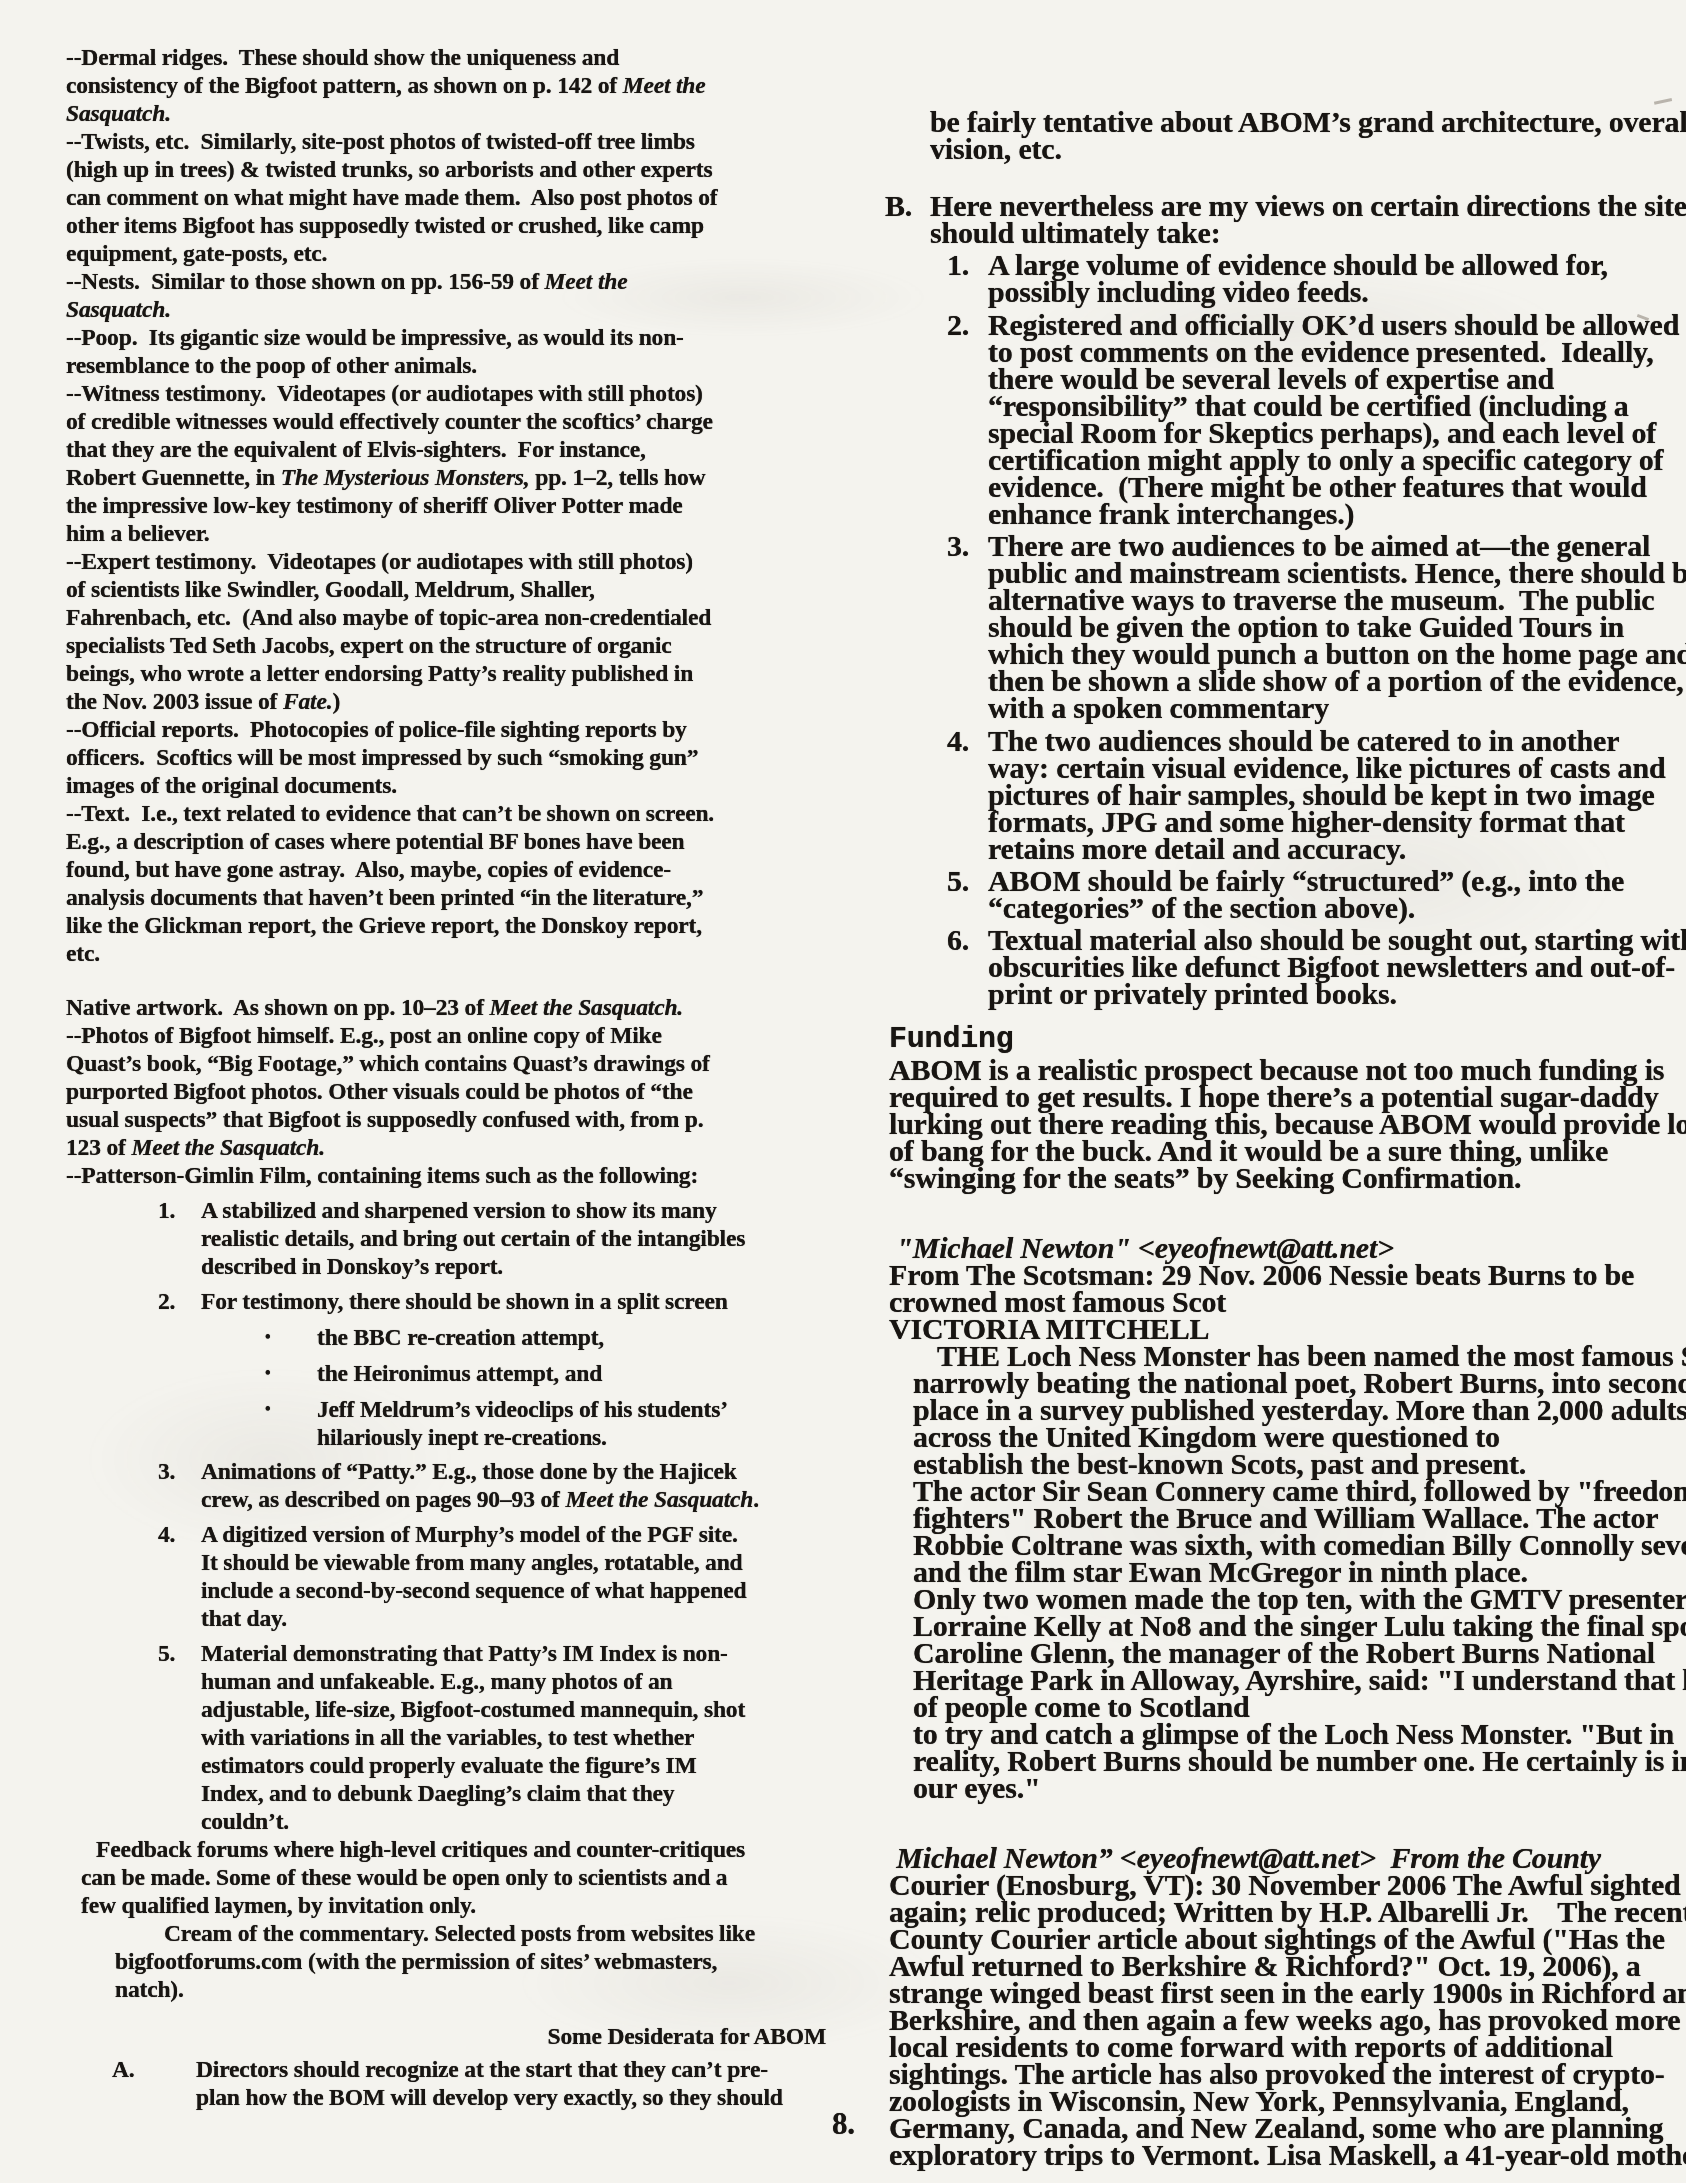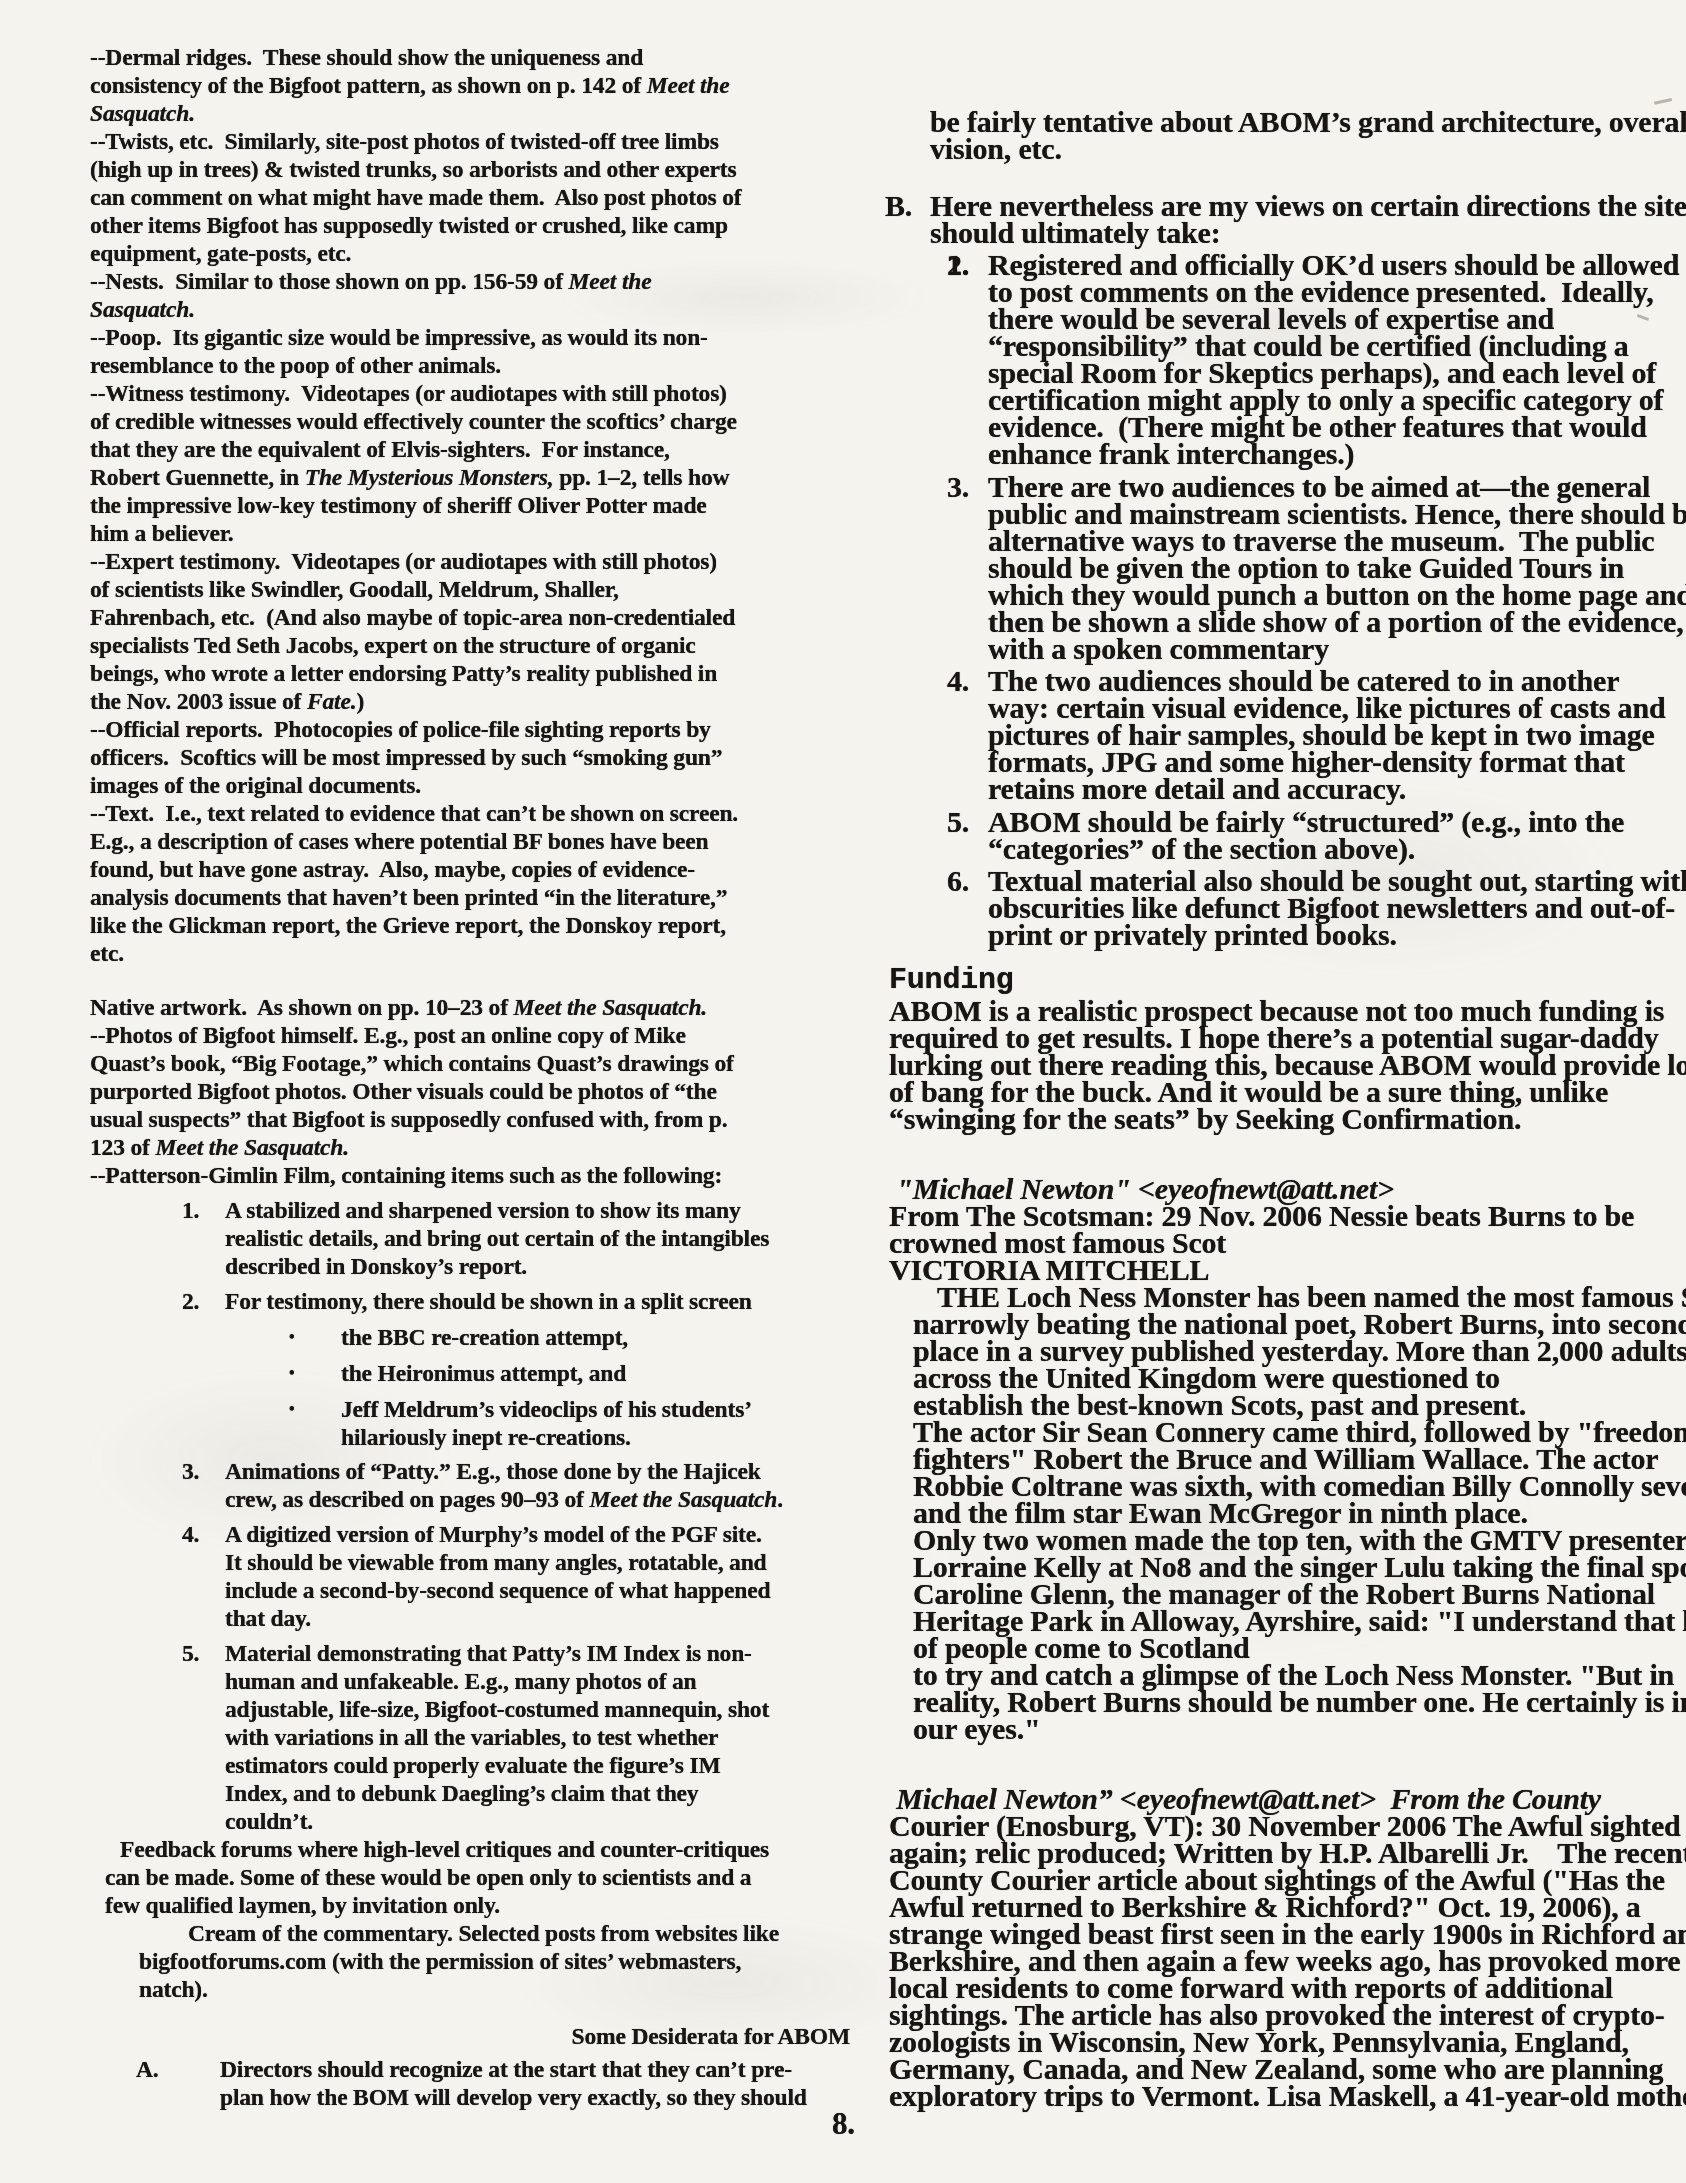--- a/index.html
+++ b/index.html
@@ -5,21 +5,21 @@
   html,body{margin:0;padding:0;}
   body{
     width:1686px;height:2183px;position:relative;overflow:hidden;
     background:var(--paper,#f4f3ee);
     font-family:"Liberation Serif","DejaVu Serif",serif;
     color:var(--ink,#181512);
     font-weight:700;
     letter-spacing:-0.2px;
   }
   .col{position:absolute;}
-  .col-left{left:66px;top:43px;width:760px;font-size:23.6px;line-height:28px;margin-left:24px;}
+  .col-left{left:66px;top:43px;width:760px;font-size:23.6px;line-height:28px;}
   .col-right{left:889px;top:108px;width:770px;font-size:30px;line-height:27px;}
   .blk{position:relative;}
   .txt{display:inline-block;white-space:pre;text-shadow:0 0 0.7px rgba(24,21,18,0.85);}
   .marker{position:absolute;text-shadow:0 0 0.7px rgba(24,21,18,0.85);}
   i{font-style:italic;}
 
   
   .col-left .numbered{padding-left:135px;margin-top:6.8px;}
   .col-left .numbered .marker{left:92px;}
   .col-left .bullet{padding-left:251px;margin-top:8px;}
@@ -138,21 +138,22 @@
     <div class="blk heading offset-heading"><span class="txt">Some Desiderata for ABOM</span></div>
     <div class="blk lettered"><span class="marker">A.</span><span class="txt">Directors should recognize at the start that they can’t pre-
 plan how the BOM will develop very exactly, so they should</span></div>
   </div>
 <div class="col col-right">
     <div class="blk cont-para"><span class="txt">be fairly tentative about ABOM’s grand architecture, overall
 vision, etc.</span></div>
     <div class="blk spacer spacer"></div>
     <div class="blk lettered"><span class="marker">B.</span><span class="txt">Here nevertheless are my views on certain directions the site
 should ultimately take:</span></div>
-    <div class="blk numbered"><span class="marker">1.</span></div>
+    <div class="blk numbered"><span class="marker">1.</span><span class="txt">A large volume of evidence should be allowed for,
+possibly including video feeds.</span></div>
     <div class="blk numbered"><span class="marker">2.</span><span class="txt">Registered and officially OK’d users should be allowed
 to post comments on the evidence presented.  Ideally,
 there would be several levels of expertise and
 “responsibility” that could be certified (including a
 special Room for Skeptics perhaps), and each level of
 certification might apply to only a specific category of
 evidence.  (There might be other features that would
 enhance frank interchanges.)</span></div>
     <div class="blk numbered"><span class="marker">3.</span><span class="txt">There are two audiences to be aimed at—the general
 public and mainstream scientists. Hence, there should be

